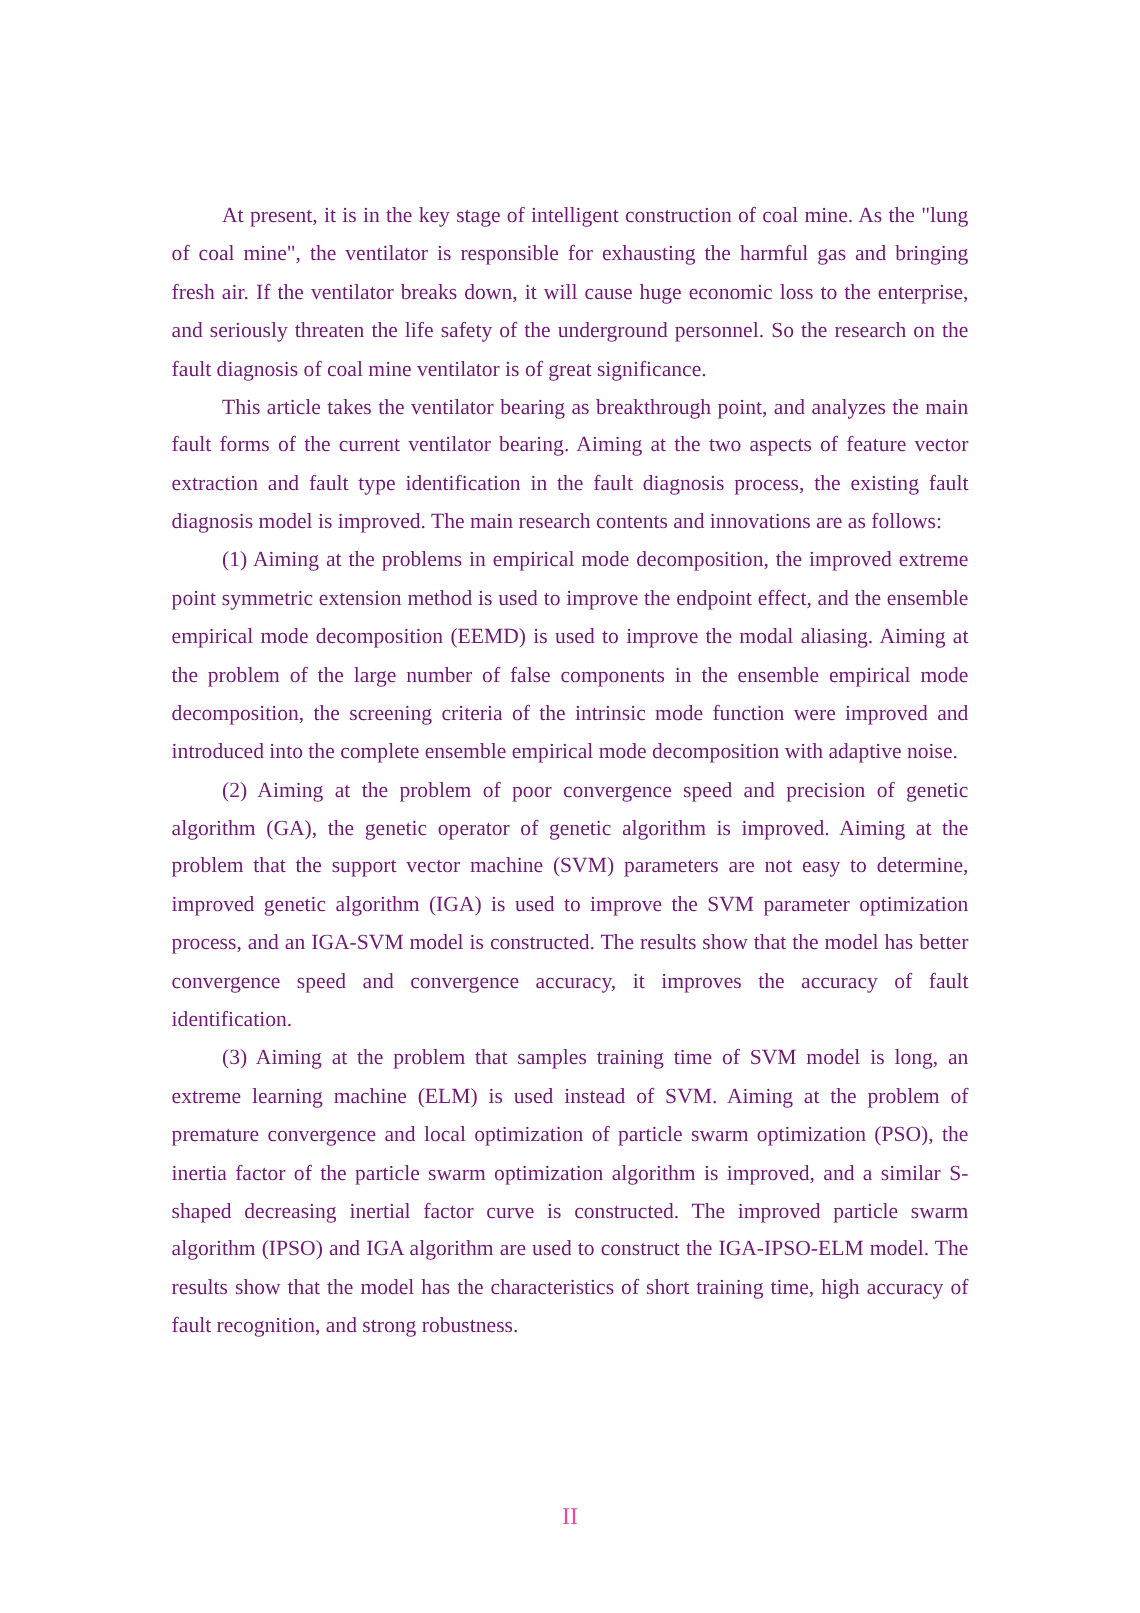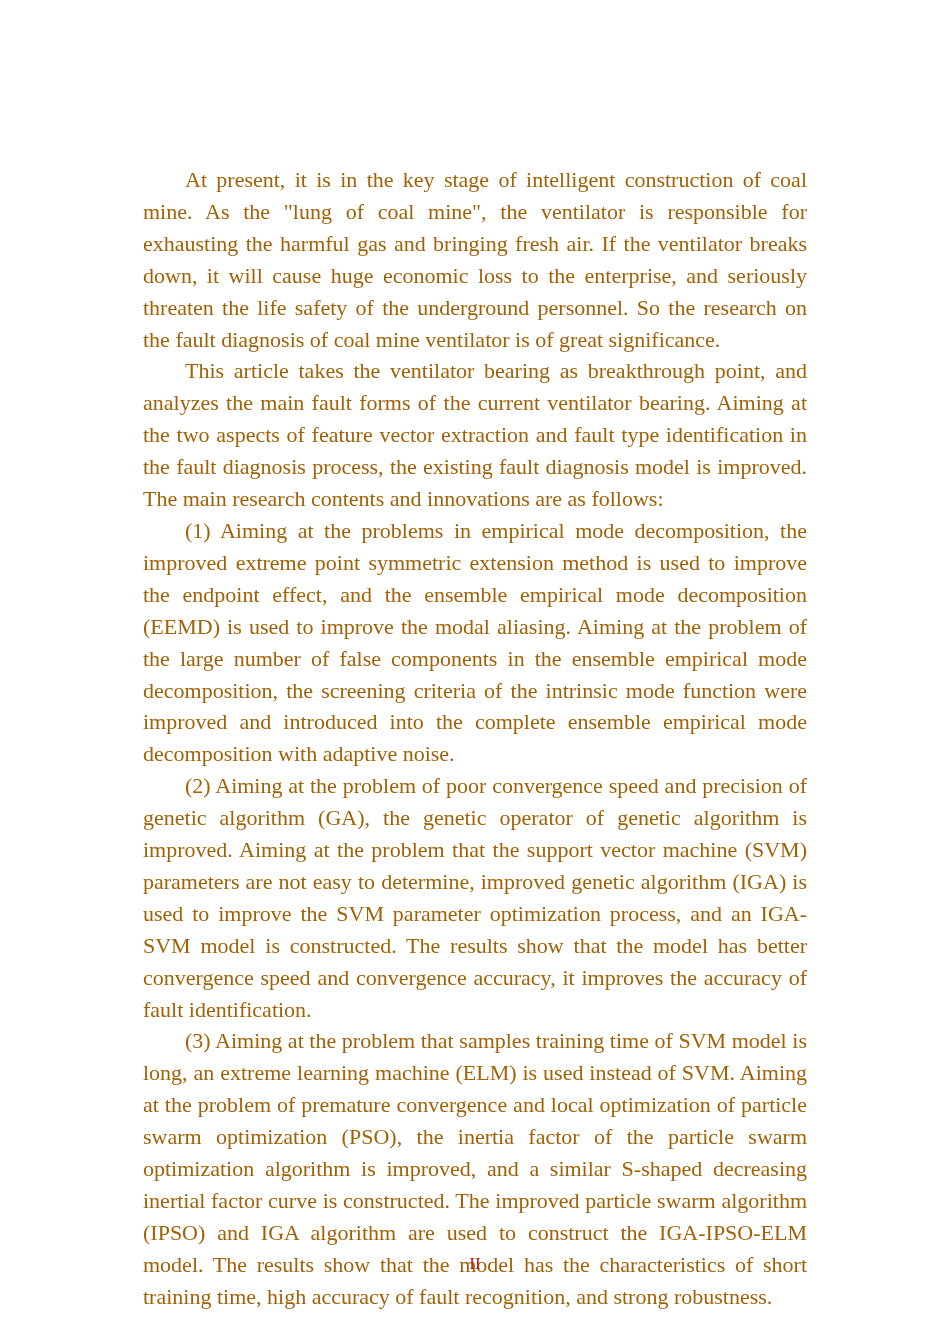--- a/index.html
+++ b/index.html
@@ -28,44 +28,44 @@
     line-height: 34px;
     color: #000000;
     letter-spacing: -0.2px;
   }
   .body-column {
     position: absolute;
     top: 164px;
     left: 143px;
     width: 664px;
     font-family: "Liberation Serif", serif;
-    font-size: 22px;
+    font-size: 18px;
     line-height: 31.9px;
-    color: #a16207;
+    color: #701a75;
     text-align: justify;
     text-justify: inter-word;
     -webkit-hyphens: none;
     hyphens: none;
   }
   .body-column p {
     margin: 0;
     padding: 0;
     text-indent: 42px;
     text-align: justify;
   }
   .page-number {
     position: absolute;
     top: 1254px;
     left: 0;
     width: 950px;
     text-align: center;
     font-family: "Liberation Serif", serif;
-    font-size: 17px;
+    font-size: 20px;
     line-height: 20px;
-    color: #b91c1c;
+    color: #ec4899;
   }
 </style>
 </head>
 <body>
 
 <div class="page">
 
 
   <div class="body-column">
     <p>At present, it is in the key stage of intelligent construction of coal mine. As the "lung of coal mine", the ventilator is responsible for exhausting the harmful gas and bringing fresh air. If the ventilator breaks down, it will cause huge economic loss to the enterprise, and seriously threaten the life safety of the underground personnel. So the research on the fault diagnosis of coal mine ventilator is of great significance.</p>

